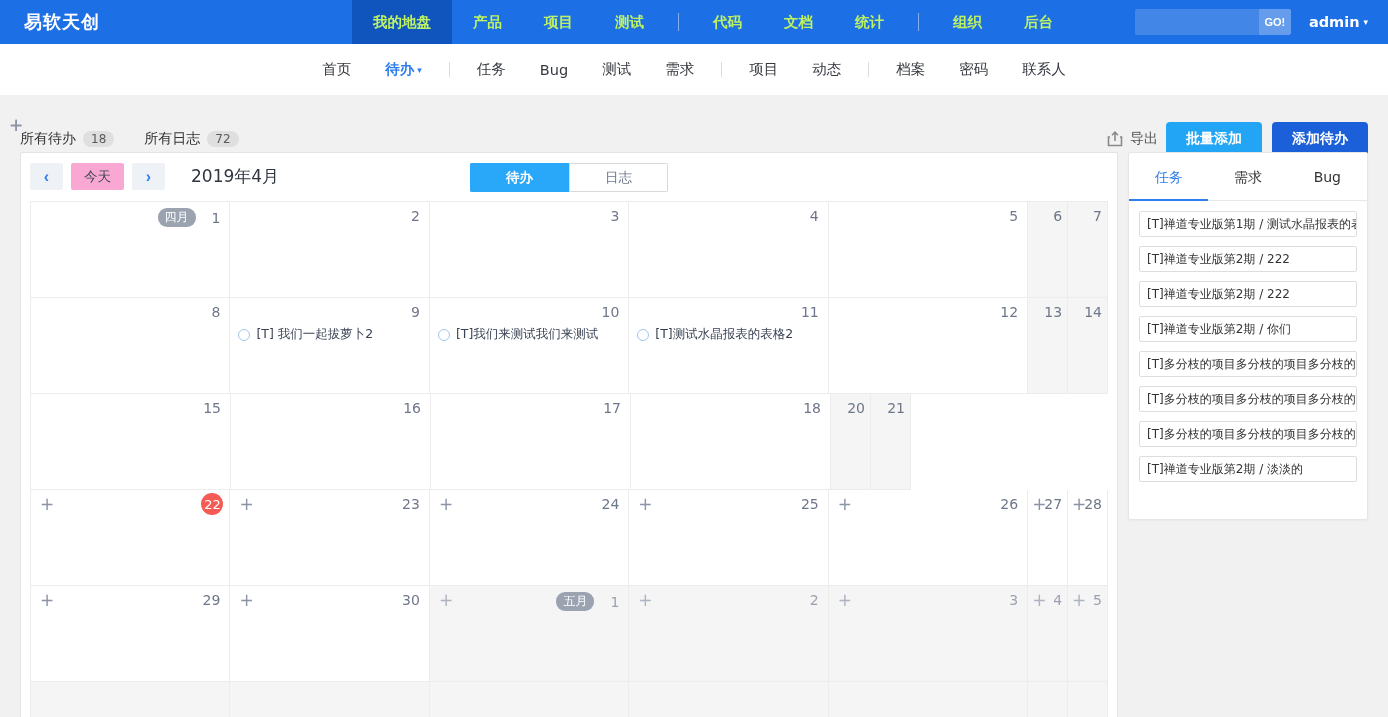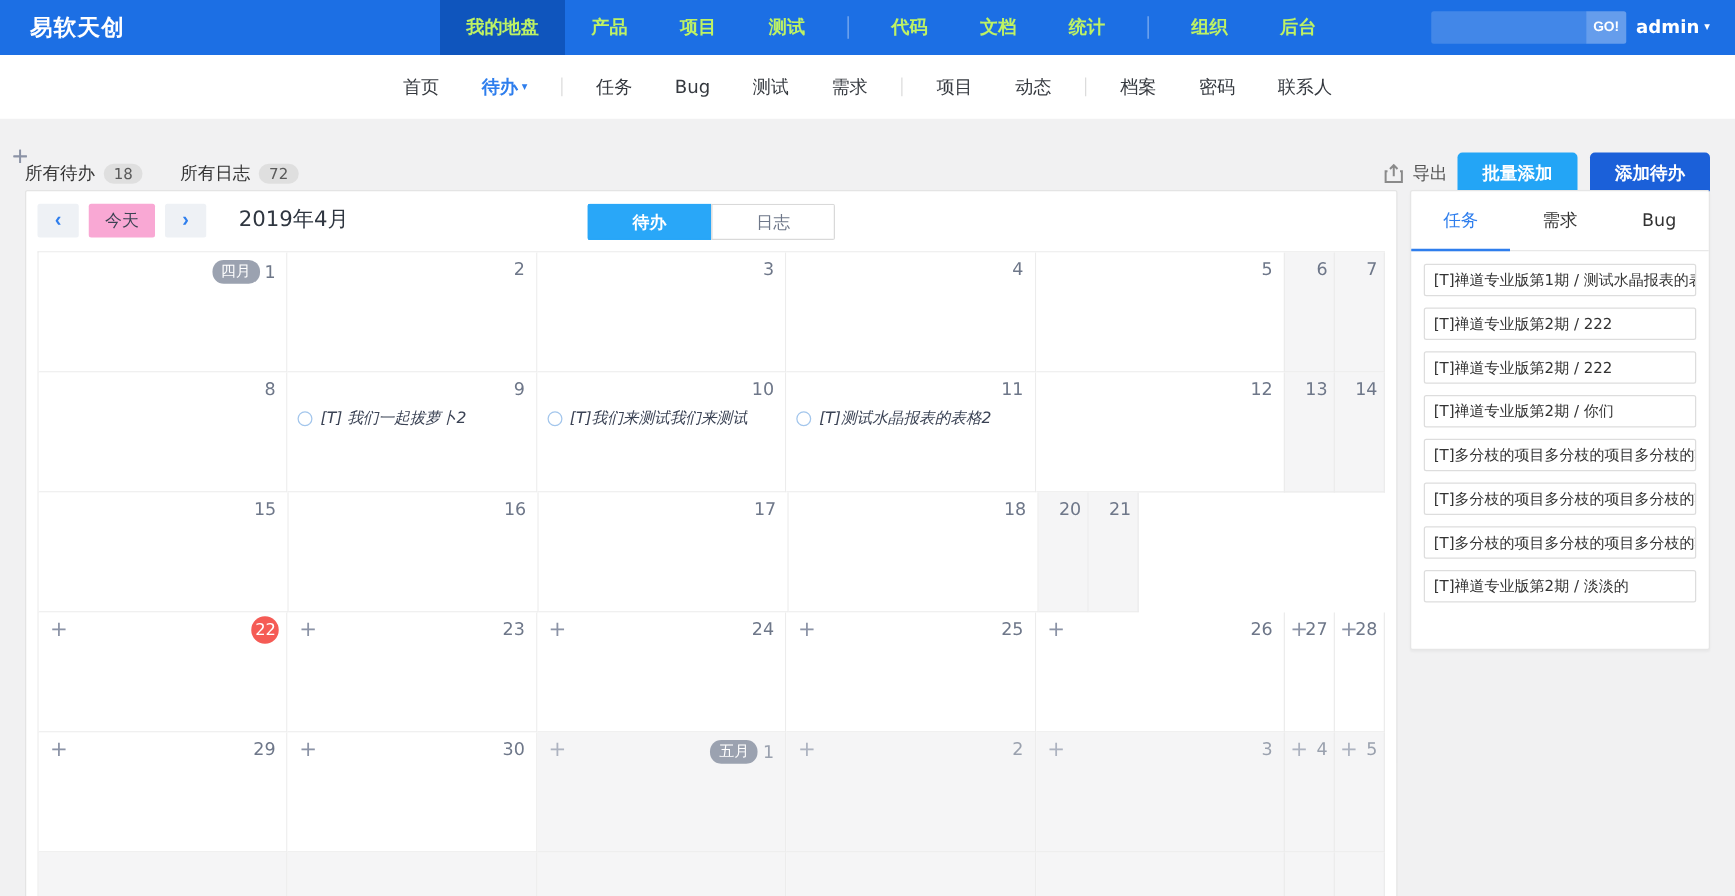--- a/index.html
+++ b/index.html
@@ -9,21 +9,21 @@
   
   .topbar { position:absolute; top:0; left:0; width:1388px; height:44px; background:#1c6fe4; display:flex; align-items:center; }
   .brand { color:#fff; font-size:18px; font-weight:bold; padding-left:24px; letter-spacing:1px; }
   .tb-nav { display:flex; align-items:center; height:44px; margin-left:252px; }
   .tb-item { color:#bef264; font-size:14.5px; font-weight:bold; padding:0 21px; line-height:44px; height:44px; cursor:pointer; }
   .tb-item.active { background:#0f55bd; }
   .tb-div { width:1px; height:18px; background:rgba(255,255,255,.45); margin:0 13px; }
   .tb-right { margin-left:auto; display:flex; align-items:center; padding-right:20px; }
   .tb-search { width:124px; height:26px; background:rgba(255,255,255,.17); border:none; outline:none; color:#fff; border-radius:2px 0 0 2px; padding:0 8px; font-size:13px; }
   .tb-go { height:26px; width:32px; border:none; background:rgba(255,255,255,.32); color:#fff; font-size:11px; font-weight:bold; border-radius:0 2px 2px 0; cursor:pointer; }
-  .tb-user { color:#fff; font-size:14.5px; font-weight:bold; margin-left:8px; cursor:pointer; display:flex; align-items:center;text-align:right; }
+  .tb-user { color:#fff; font-size:14.5px; font-weight:bold; margin-left:18px; cursor:pointer; display:flex; align-items:center;text-align:right; }
   .tb-user .caret { font-size:9px; margin-left:4px; }
 
   
   .subnav { position:absolute; top:44px; left:0; width:1388px; height:51px; background:#fff; display:flex; align-items:center; justify-content:center; }
   .sn-item { padding:0 17px; font-size:14.5px; color:#35393f; cursor:pointer; display:flex; align-items:center; }
   .sn-item.active { color:#2e7eed; font-weight:bold; }
   .sn-item .caret { font-size:9px; margin-left:3px; }
   .sn-div { width:1px; height:15px; background:#dcdcdc; margin:0 10px; }
 
   
@@ -52,31 +52,31 @@
 
   .weekdays { display:flex; margin:0 9px; height:28px; }
   .wd { width:200px; text-align:right; padding-right:10px; font-size:13px; font-weight:bold; color:#6e7789; line-height:30px; }
   .wd.narrow { width:40px; padding-right:8px; }
 
   .grid { margin:0 9px; border-top:1px solid #ececec; border-left:1px solid #ececec; }
   .cal-row { display:flex; }
   .cell { width:200px; height:96px; border-right:1px solid #ececec; border-bottom:1px solid #ececec; position:relative; background:#fff; }
   .cell.narrow { width:40px; }
   .cell.weekend, .cell.other { background:#f5f5f6; }
-  .corner { position:absolute; top:6px; right:9px; display:flex; align-items:center; }
+  .corner { position:absolute; top:6px; right:9px; display:flex; align-items:center;gap:12px; }
   .cell.narrow .corner { right:5px; }
   .dnum { font-size:14px; color:#6e7789; }
   .cell.other .dnum { color:#9aa1ae; }
   .mbadge { background:#9ba2b0; color:#fff; font-size:12px; border-radius:9px; padding:1px 7px; margin-right:4px; }
   .today-badge { width:22px; height:22px; border-radius:50%; background:#f55b55; color:#fff; font-size:13px; display:flex; align-items:center; justify-content:center; margin-top:-3px; margin-right:-3px; }
   .plus { position:absolute; top:4px; left:9px; font-size:17px; color:#8b93a6; cursor:pointer; line-height:20px; }
   .cell.narrow .plus { left:4px; }
   .cell.other .plus { color:#adb3c0; }
   .events { position:absolute; top:28px; left:0; right:0; padding:0 8px; }
-  .event { display:flex; align-items:center; margin-bottom:4px; cursor:pointer;font-style:italic; }
+  .event { display:flex; align-items:center; margin-bottom:4px; cursor:pointer; }
   .evc { width:12px; height:12px; border:1px solid #a3c6ec; border-radius:50%; flex:none; margin-right:6px; background:#fff; }
   .evt { font-size:12.5px; color:#3a4254; white-space:nowrap; overflow:hidden; }
 
   
   .side-panel { position:absolute; left:1128px; top:152px; width:240px; height:368px; background:#fff; border:1px solid #e6e6e6; border-radius:2px; box-shadow:0 1px 2px rgba(0,0,0,.04); }
   .side-tabs { display:flex; height:48px; border-bottom:1px solid #e8e8e8; }
   .stab { flex:1; text-align:center; line-height:48px; font-size:14px; color:#333; cursor:pointer; }
   .stab.active { color:#2e7eed; border-bottom:2px solid #2e7eed; margin-bottom:-1px; }
   .side-items { padding:10px; }
   .sitem { border:1px solid #ddd; border-radius:2px; height:26px; line-height:24px; padding:0 7px; font-size:12px; color:#333; margin-bottom:9px; white-space:nowrap; overflow:hidden; cursor:pointer; background:#fff; }

